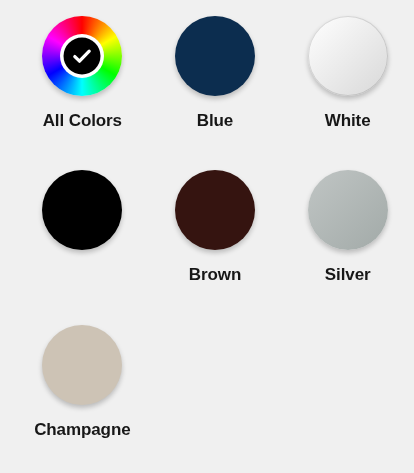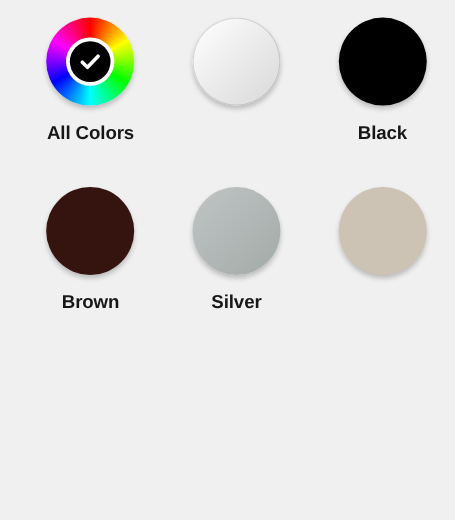--- a/index.html
+++ b/index.html
@@ -110,30 +110,35 @@
         <div class="wheel-inner-ring"></div>
         <div class="wheel-center">
           <svg class="check-icon" viewBox="0 0 24 24" aria-hidden="true">
             <path d="M4.5 12.6 L9.4 17.4 L19.5 6.9" fill="none" stroke="#ffffff" stroke-width="3.4" stroke-linecap="round" stroke-linejoin="round"></path>
           </svg>
         </div>
       </div>
       <div class="swatch-label">All Colors</div>
     </div>
     <div class="swatch-cell">
+      <div class="swatch-circle" style="background: rgb(12, 45, 79);"></div>
+      <div class="swatch-label">Blue</div>
+    </div>
+    <div class="swatch-cell">
       <div class="swatch-circle has-edge" style="background: linear-gradient(135deg, rgb(255, 255, 255) 0%, rgb(216, 216, 216) 100%);"></div>
+      <div class="swatch-label">White</div>
     </div>
     <div class="swatch-cell">
       <div class="swatch-circle" style="background: rgb(0, 0, 0);"></div>
-      <div class="swatch-label">Black</div>
     </div>
     <div class="swatch-cell">
       <div class="swatch-circle" style="background: rgb(53, 20, 16);"></div>
       <div class="swatch-label">Brown</div>
     </div>
     <div class="swatch-cell">
       <div class="swatch-circle" style="background: linear-gradient(135deg, rgb(192, 197, 196) 0%, rgb(162, 170, 168) 100%);"></div>
       <div class="swatch-label">Silver</div>
     </div>
     <div class="swatch-cell">
       <div class="swatch-circle" style="background: rgb(205, 195, 181);"></div>
+      <div class="swatch-label">Champagne</div>
     </div>
   </div>
 
 </body></html>

